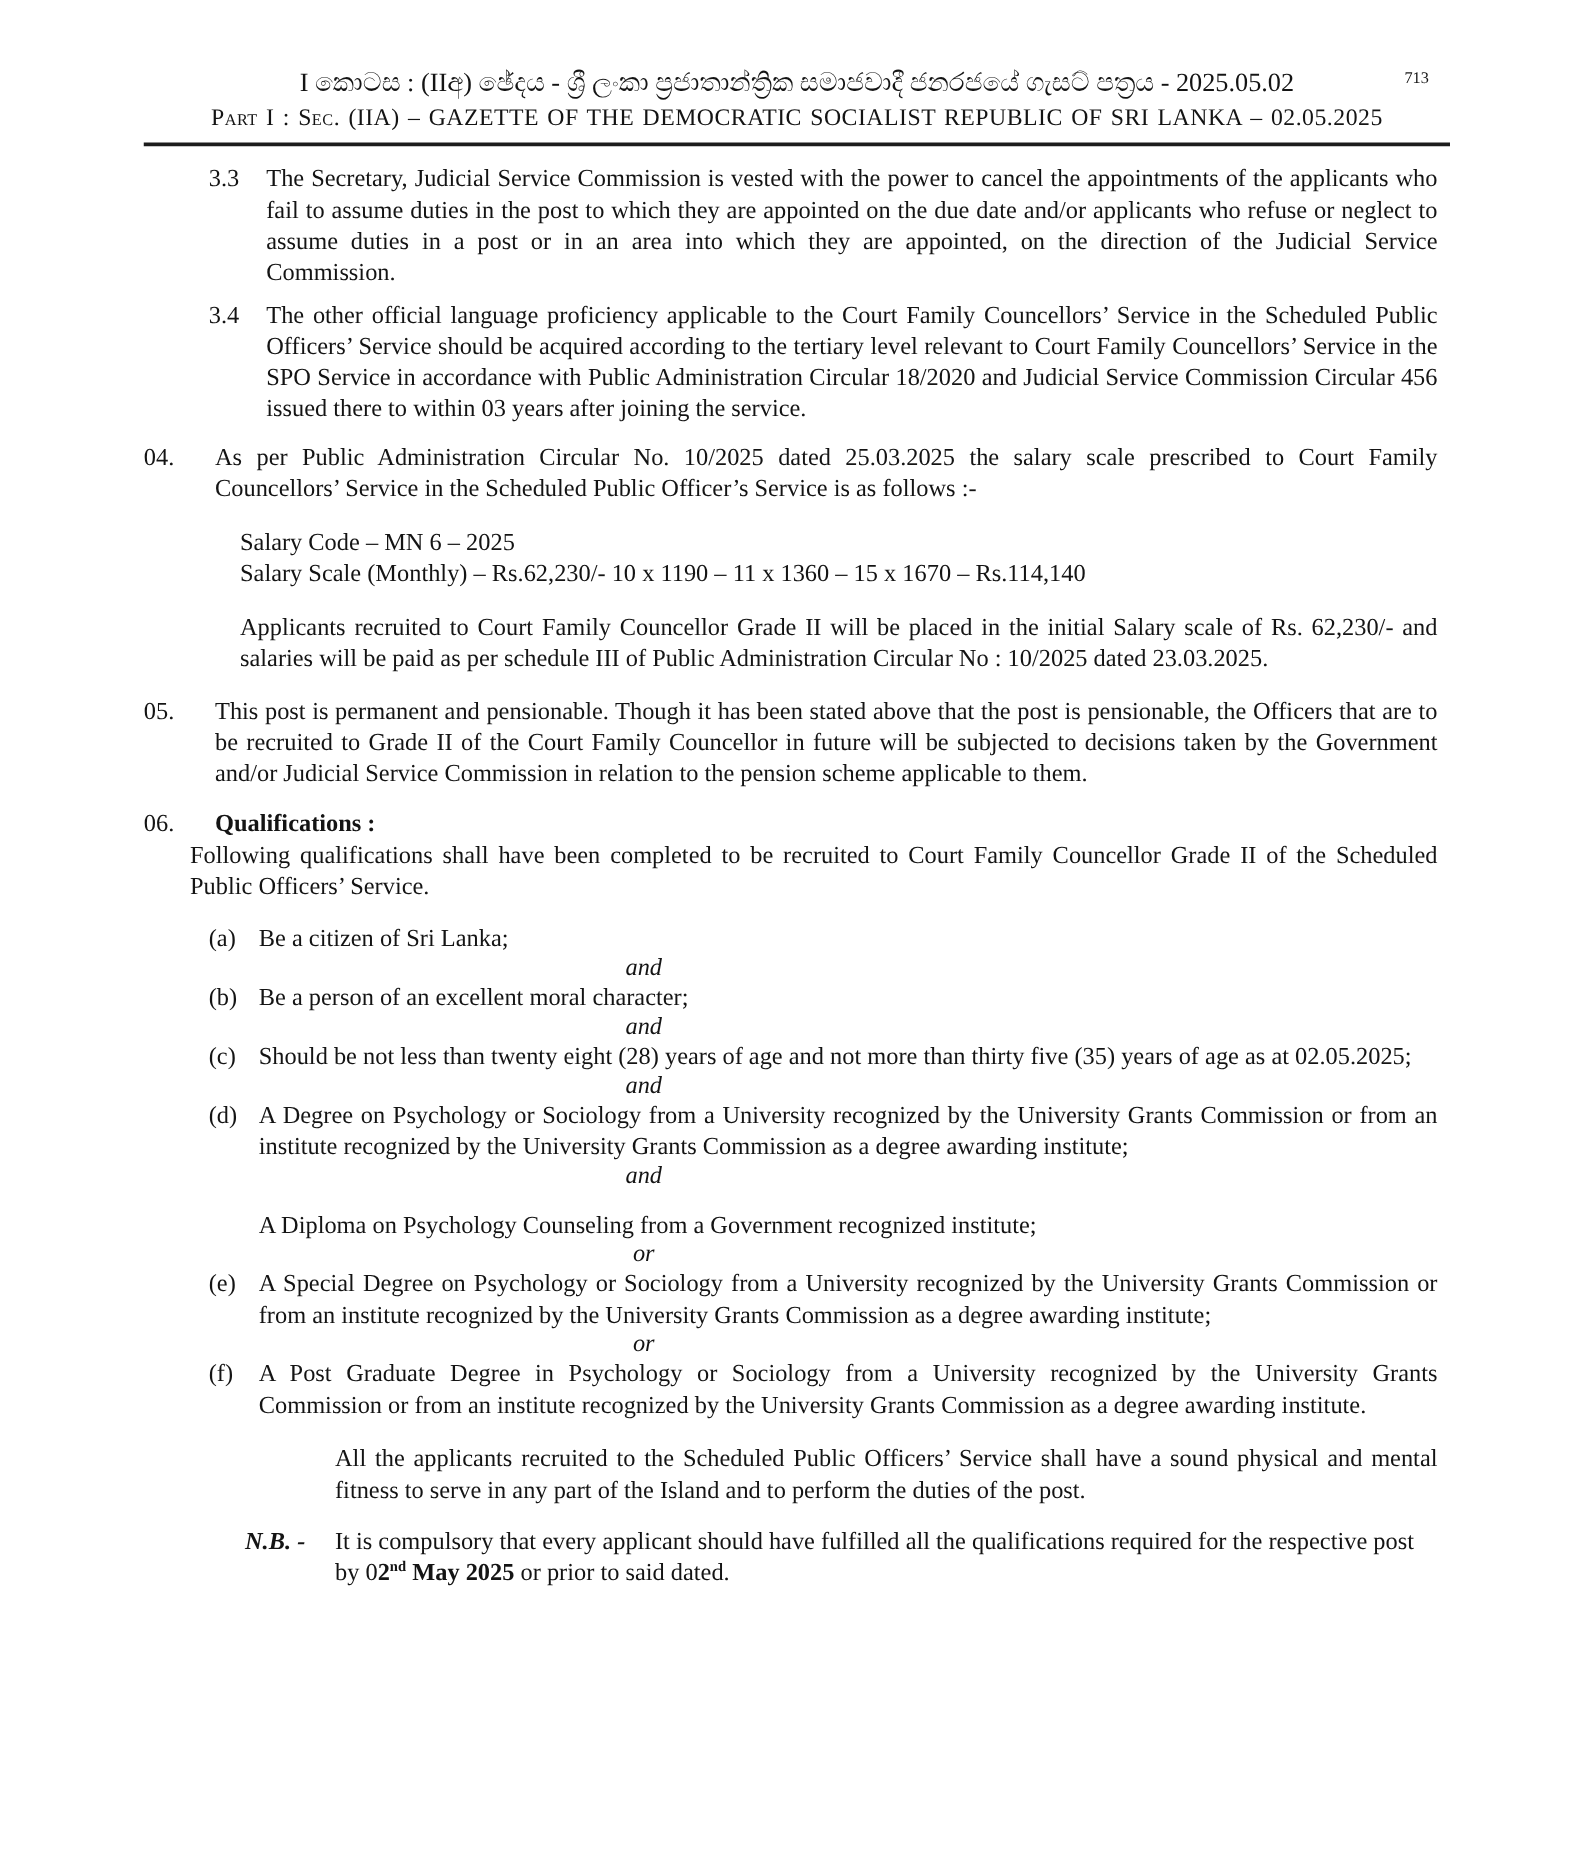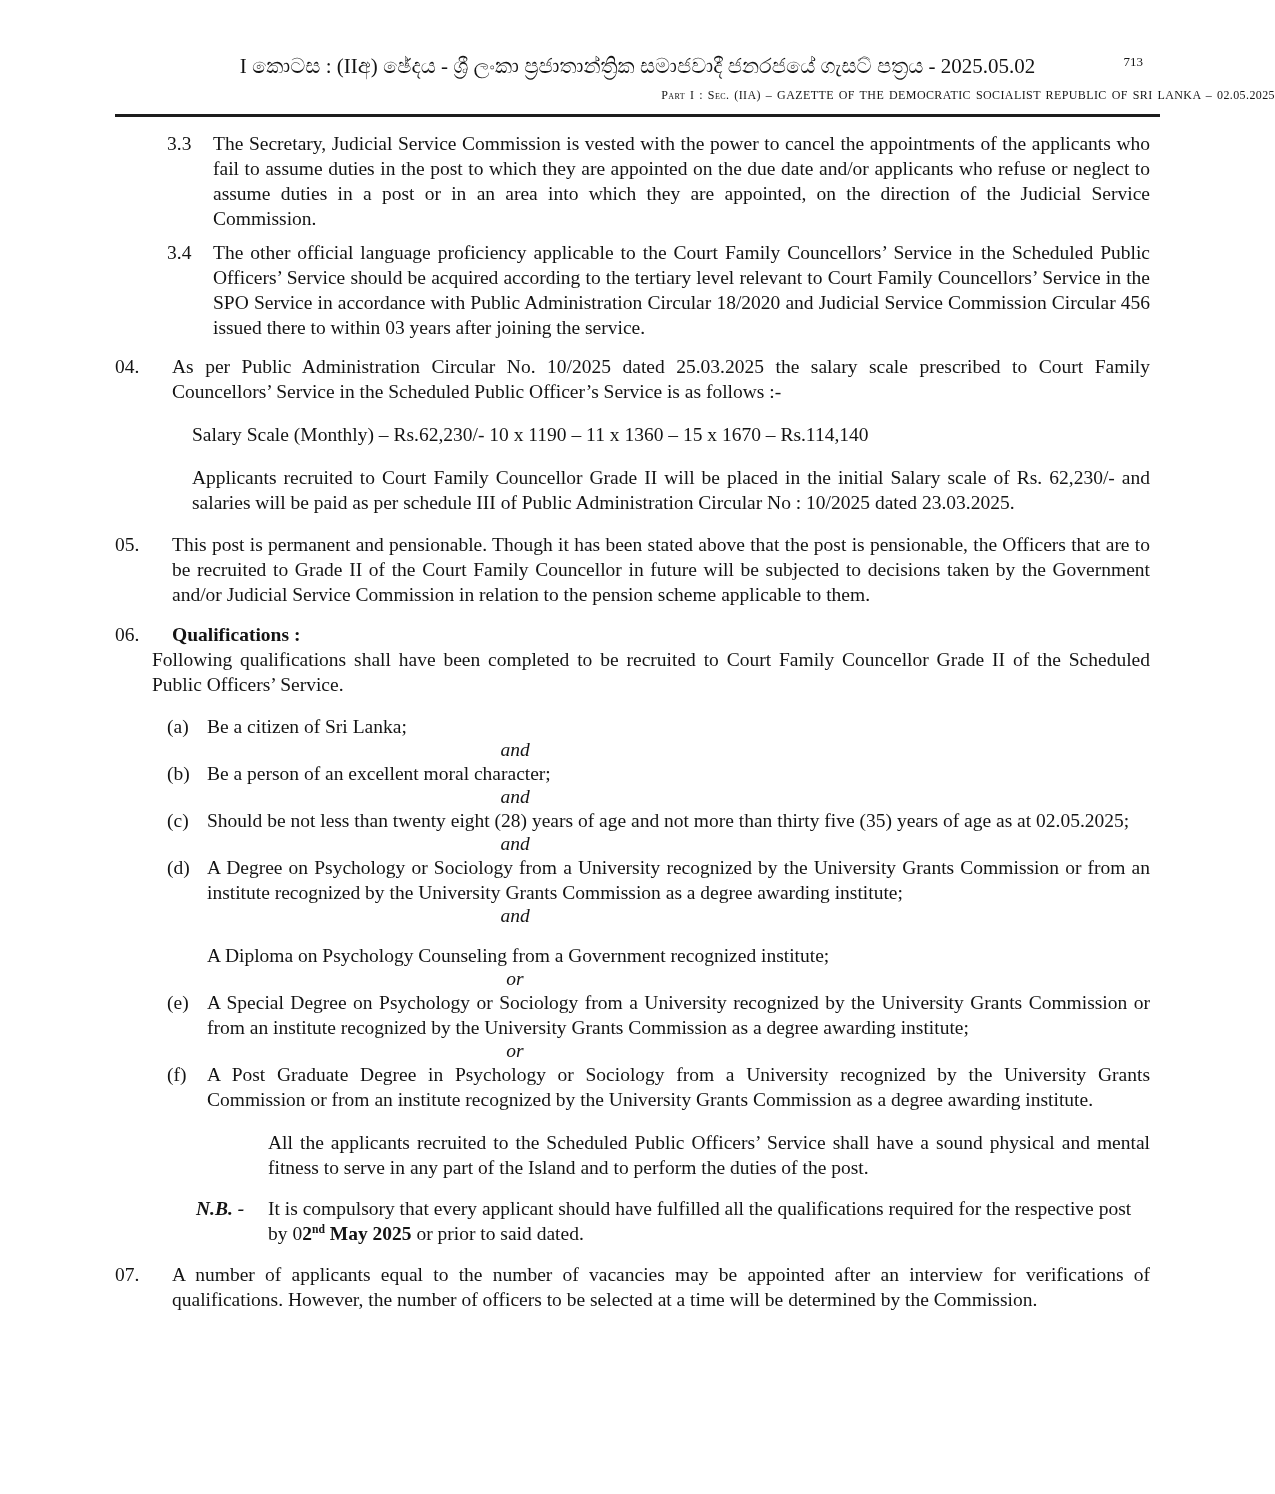--- a/index.html
+++ b/index.html
@@ -13,25 +13,24 @@
     box-sizing:border-box;
     overflow:hidden;
   }
   
   .header { position:relative; padding-top:52px; text-align:center; }
   .h-line1 { font-size:21px; line-height:28px; }
   .h-date  { font-weight:normal; }
   .pageno  { position:absolute; top:54px; right:132px; font-size:13px; }
   .h-line2 {
     margin-top:5px;
-    font-size:12px; line-height:20px;
+    font-size:19px; line-height:20px;
     font-variant:small-caps;
     letter-spacing:0.4px;
     word-spacing:1.5px;
-    text-align:right;
   }
   .rule { width:1045px; height:3px; background:#1c1c1c; margin:9px auto 0 auto; }
 
   
   main {
     margin-left:115px;
     width:1040px;
     padding-top:14px;
     font-size:19.5px;
     line-height:25px;
@@ -101,20 +100,21 @@
     <div class="row lvl2 mb14">
       <span class="num">3.4</span>
       <p class="txt">The other official language proficiency applicable to the Court Family Councellors’ Service in the Scheduled Public Officers’ Service should be acquired according to the tertiary level relevant to Court Family Councellors’ Service in the SPO Service in accordance with Public Administration Circular 18/2020 and Judicial Service Commission Circular 456 issued there to within 03 years after joining the service.</p>
     </div>
 
     <div class="row lvl1 mb18">
       <span class="num">04.</span>
       <p class="txt">As per Public Administration Circular No. 10/2025 dated 25.03.2025 the salary scale prescribed to Court Family Councellors’ Service in the Scheduled Public Officer’s Service is as follows :-</p>
     </div>
 
+    <div class="salary-line">Salary Code – MN 6 – 2025</div>
     <div class="salary-line mb18">Salary Scale (Monthly) – Rs.62,230/- 10 x 1190 – 11 x 1360 – 15 x 1670 – Rs.114,140</div>
 
     <p class="para-ind mb17">Applicants recruited to Court Family Councellor Grade II will be placed in the initial Salary scale of Rs. 62,230/- and salaries will be paid as per schedule III of Public Administration Circular No : 10/2025 dated 23.03.2025.</p>
 
     <div class="row lvl1 mb15">
       <span class="num">05.</span>
       <p class="txt">This post is permanent and pensionable. Though it has been stated above that the post is pensionable, the Officers that are to be recruited to Grade II of the Court Family Councellor in future will be subjected to decisions taken by the Government and/or Judicial Service Commission in relation to the pension scheme applicable to them.</p>
     </div>
 
     <div class="row lvl1 s06-title">
@@ -161,19 +161,15 @@
       <p class="txt">A Post Graduate Degree in Psychology or Sociology from a University recognized by the University Grants Commission or from an institute recognized by the University Grants Commission as a degree awarding institute.</p>
     </div>
 
     <p class="note-para2 mb16">All the applicants recruited to the Scheduled Public Officers’ Service shall have a sound physical and mental fitness to serve in any part of the Island and to perform the duties of the post.</p>
 
     <div class="row note-row mb16">
       <span class="num">N.B. -</span>
       <p class="txt nojust"><span>It is compulsory that every applicant should have fulfilled all the qualifications required for the respective post by 0</span><span class="b">2</span><sup class="b">nd</sup><span class="b"> May 2025</span><span> or prior to said dated.</span></p>
     </div>
 
-    <div class="row lvl1">
-      <span class="num">07.</span>
-      <p class="txt">A number of applicants equal to the number of vacancies may be appointed after an interview for verifications of qualifications. However, the number of officers to be selected at a time will be determined by the Commission.</p>
-    </div>
 
   </main>
 </div>
 
 </body></html>

